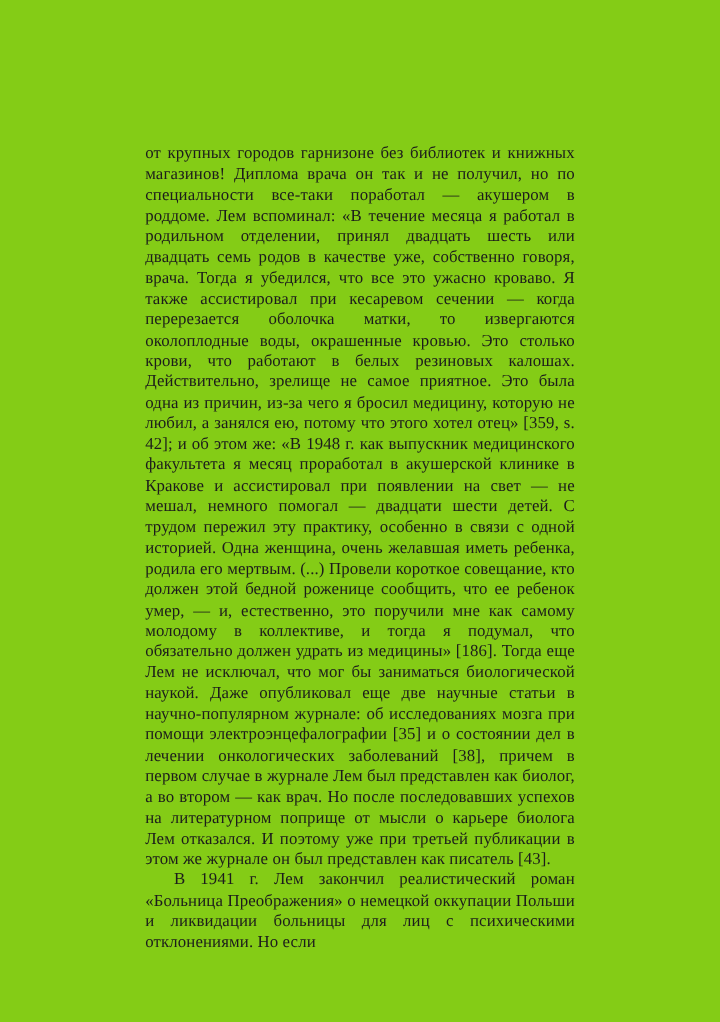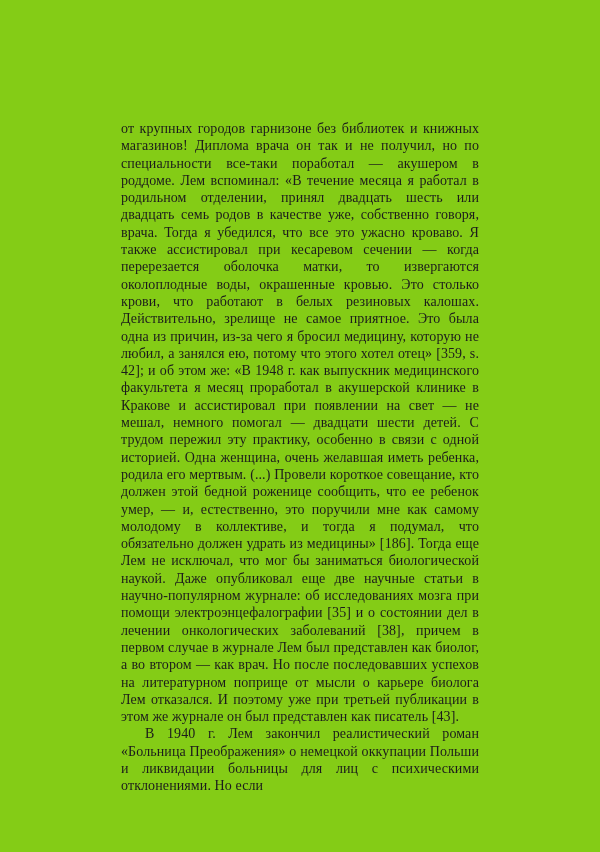--- a/index.html
+++ b/index.html
@@ -44,15 +44,15 @@
       font-size: 13px;
       color: #1c1c1c;
     }
   </style>
 </head>
 <body>
 
 <div class="page">
   <div class="text-block">
     <p class="para">от крупных городов гарнизоне без библиотек и книжных магазинов! Диплома врача он так и не получил, но по специальности все-таки поработал — акушером в роддоме. Лем вспоминал: «В течение месяца я работал в родильном отделении, принял двадцать шесть или двадцать семь родов в качестве уже, собственно говоря, врача. Тогда я убедился, что все это ужасно кроваво. Я также ассистировал при кесаревом сечении — когда перерезается оболочка матки, то извергаются околоплодные воды, окрашенные кровью. Это столько крови, что работают в белых резиновых калошах. Действительно, зрелище не самое приятное. Это была одна из причин, из-за чего я бросил медицину, которую не любил, а занялся ею, потому что этого хотел отец» [359, s. 42]; и об этом же: «В 1948 г. как выпускник медицинского факультета я месяц проработал в акушерской клинике в Кракове и ассистировал при появлении на свет — не мешал, немного помогал — двадцати шести детей. С трудом пережил эту практику, особенно в связи с одной историей. Одна женщина, очень желавшая иметь ребенка, родила его мертвым. (...) Провели короткое совещание, кто должен этой бедной роженице сообщить, что ее ребенок умер, — и, естественно, это поручили мне как самому молодому в коллективе, и тогда я подумал, что обязательно должен удрать из медицины» [186]. Тогда еще Лем не исключал, что мог бы заниматься биологической наукой. Даже опубликовал еще две научные статьи в научно-популярном журнале: об исследованиях мозга при помощи электроэнцефалографии [35] и о состоянии дел в лечении онкологических заболеваний [38], причем в первом случае в журнале Лем был представлен как биолог, а во втором — как врач. Но после последовавших успехов на литературном поприще от мысли о карьере биолога Лем отказался. И поэтому уже при третьей публикации в этом же журнале он был представлен как писатель [43].</p>
-    <p class="para indented">В 1940 г. Лем закончил реалистический роман «Больница Преображения» о немецкой оккупации Польши и ликвидации больницы для лиц с психическими отклонениями. Но если</p>
+    <p class="para indented">В 1941 г. Лем закончил реалистический роман «Больница Преображения» о немецкой оккупации Польши и ликвидации больницы для лиц с психическими отклонениями. Но если</p>
   </div>
 </div>
 
 </body></html>

